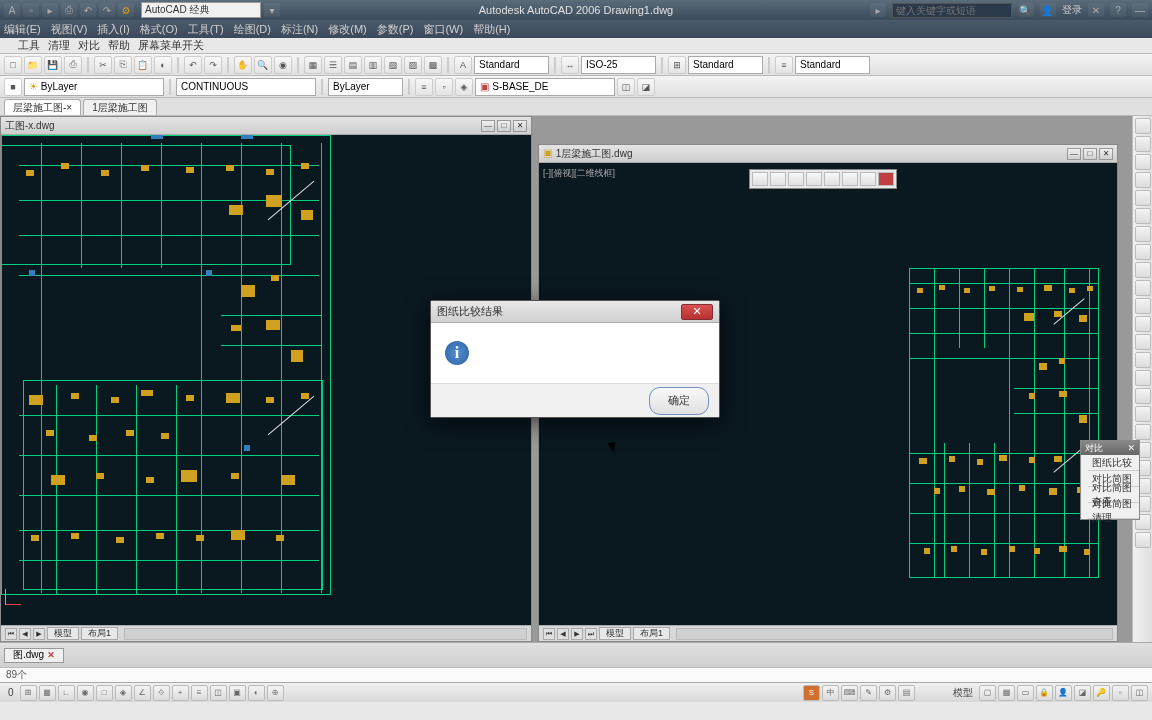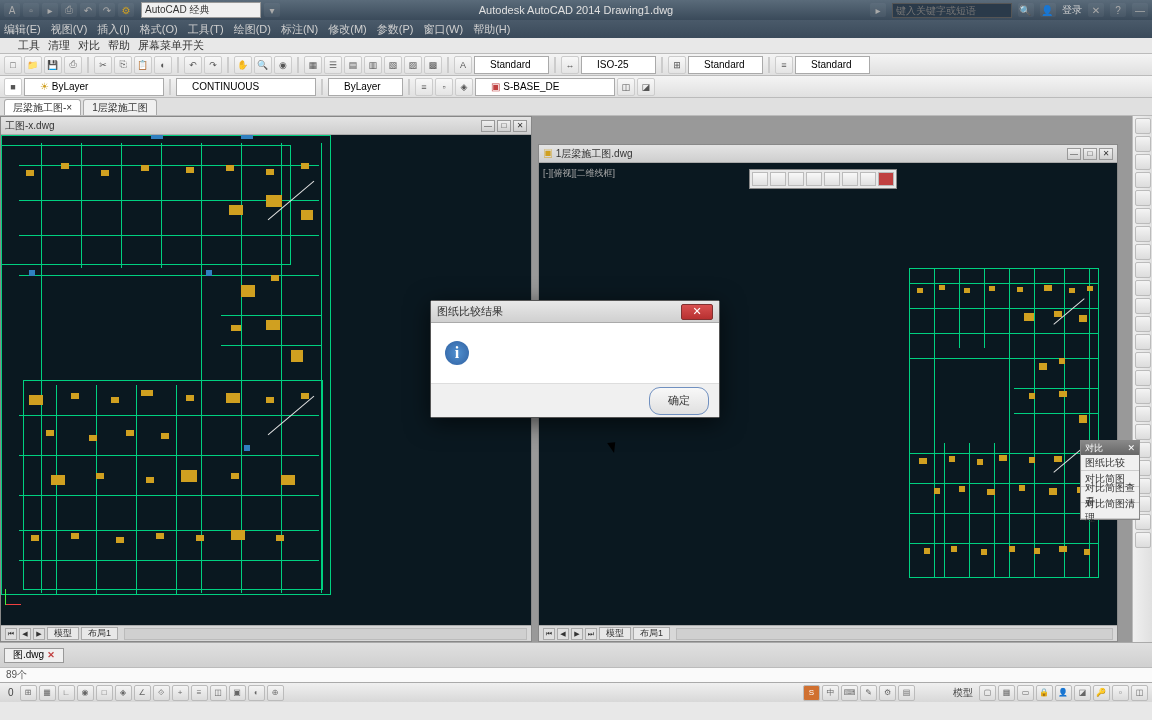--- a/index.html
+++ b/index.html
@@ -19,21 +19,21 @@
 .menu-bar .menu-item { color: #d0d0d0; font-size: 11px; cursor: pointer; }
 
 
 .sec-bar { height: 16px; background: #e8e8e8; border-bottom: 1px solid #bbb; display: flex; align-items: center; padding: 0 18px; gap: 8px; }
 .sec-bar span { font-size: 11px; color: #333; }
 
 
 .toolbar-row { height: 22px; background: linear-gradient(#f4f4f4, #e0e0e0); border-bottom: 1px solid #bbb; display: flex; align-items: center; padding: 0 4px; gap: 2px; }
 .tb-btn { width: 18px; height: 18px; background: linear-gradient(#f8f8f8, #e4e4e4); border: 1px solid #ccc; border-radius: 2px; display: flex; align-items: center; justify-content: center; font-size: 9px; color: #555; }
 .tb-sep { width: 2px; height: 16px; background: #ccc; margin: 0 3px; }
-.tb-dd { height: 18px; background: #fff; border: 1px solid #aaa; font-size: 10px; padding: 0 15px; display: flex; align-items: center; }
+.tb-dd { height: 18px; background: #fff; border: 1px solid #aaa; font-size: 10px; padding: 0 4px; display: flex; align-items: center; }
 .tb-dd.w80 { width: 75px; }
 .tb-dd.w140 { width: 140px; }
 
 
 .tab-strip { height: 18px; background: #e0e0e0; border-bottom: 1px solid #bbb; display: flex; align-items: flex-end; padding: 0 4px; gap: 2px; }
 .tab-strip .tab { height: 16px; padding: 0 8px; background: #f0f0f0; border: 1px solid #aaa; border-bottom: none; font-size: 10px; color: #333; border-radius: 3px 3px 0 0; display: flex; align-items: center; }
 .tab-strip .tab.active { background: #fff; }
 
 
 .main-area { display: flex; width: 100%; height: 526px; position: relative; background: #999; }
@@ -53,21 +53,21 @@
 .model-tabs .nav-btn { width: 12px; height: 12px; background: #e0e0e0; border: 1px solid #aaa; font-size: 7px; display: flex; align-items: center; justify-content: center; }
 .model-tabs .scroll-track { flex: 1; height: 12px; background: #d0d0d0; border: 1px solid #bbb; margin-left: 4px; }
 
 
 .right-strip { position: absolute; right: 0; top: 110px; width: 20px; height: 526px; background: linear-gradient(90deg, #f0f0f0, #e0e0e0); border-left: 1px solid #bbb; display: flex; flex-direction: column; gap: 2px; padding: 2px; }
 .right-strip .rs-btn { width: 16px; height: 16px; background: linear-gradient(#f4f4f4, #dcdcdc); border: 1px solid #bbb; border-radius: 2px; }
 
 
 .float-panel { position: absolute; right: 12px; top: 440px; width: 60px; background: #f0f0f0; border: 1px solid #888; font-size: 10px; }
 .float-panel .fp-title { height: 14px; background: linear-gradient(#888, #666); color: #fff; font-size: 9px; padding: 0 4px; display: flex; align-items: center; justify-content: space-between; }
-.float-panel .fp-item { height: 16px; padding: 0 4px; border-bottom: 1px solid #ccc; display: flex; align-items: center; color: #333; }
+.float-panel .fp-item { height: 16px; padding: 0 4px; border-bottom: 1px solid #ccc; display: flex; align-items: center; color: #333; margin-left: 7px; }
 
 
 .dialog-overlay { position: absolute; top: 0; left: 0; width: 100%; height: 100%; pointer-events: none; }
 .dialog { position: absolute; left: 430px; top: 300px; width: 290px; background: #f0f0f0; border: 1px solid #555; box-shadow: 0 5px 25px rgba(0,0,0,0.6); pointer-events: auto; border-radius: 2px; }
 .dialog-title { height: 22px; background: linear-gradient(#e8e8e8, #d0d0d0); border-bottom: 1px solid #aaa; display: flex; align-items: center; justify-content: space-between; padding: 0 6px; font-size: 11px; color: #333; }
 .dialog-title .close { width: 32px; height: 16px; background: linear-gradient(#d85050, #b83030); border: 1px solid #803030; border-radius: 2px; color: #fff; font-size: 11px; display: flex; align-items: center; justify-content: center; }
 .dialog-body { padding: 18px 14px; display: flex; align-items: flex-start; gap: 10px; background: #fff; }
 .dialog-body .info-icon { width: 24px; height: 24px; border-radius: 50%; background: radial-gradient(#5090d0, #3060a0); color: #fff; font-weight: bold; font-size: 16px; display: flex; align-items: center; justify-content: center; font-family: Georgia, serif; flex-shrink: 0; }
 .dialog-body .msg { font-size: 11px; color: #333; line-height: 1.4; }
 .dialog-footer { height: 34px; background: #f0f0f0; border-top: 1px solid #ddd; display: flex; align-items: center; justify-content: flex-end; padding: 0 10px; }
@@ -107,21 +107,21 @@
     <span class="icon-btn">A</span>
     <span class="icon-btn">▫</span>
     <span class="icon-btn">▸</span>
     <span class="icon-btn">⎙</span>
     <span class="icon-btn">↶</span>
     <span class="icon-btn">↷</span>
     <span class="icon-btn" style="color:#d0a020">⚙</span>
     <div class="workspace-dd">AutoCAD 经典</div>
     <span class="icon-btn">▾</span>
   </div>
-  <div class="title-text">Autodesk AutoCAD 2014    Drawing1.dwg</div>
+  <div class="title-text">Autodesk AutoCAD 2006    Drawing1.dwg</div>
   <div class="right-group">
     <span class="icon-btn">▸</span>
     <input class="search-input" placeholder="键入关键字或短语" style="">
     <span class="icon-btn" style="color:#6090c0">🔍</span>
     <span class="icon-btn">👤</span>
     <span style="font-size:10px">登录</span>
     <span class="icon-btn">✕</span>
     <span class="icon-btn">?</span>
     <span class="icon-btn">—</span>
   </div>

